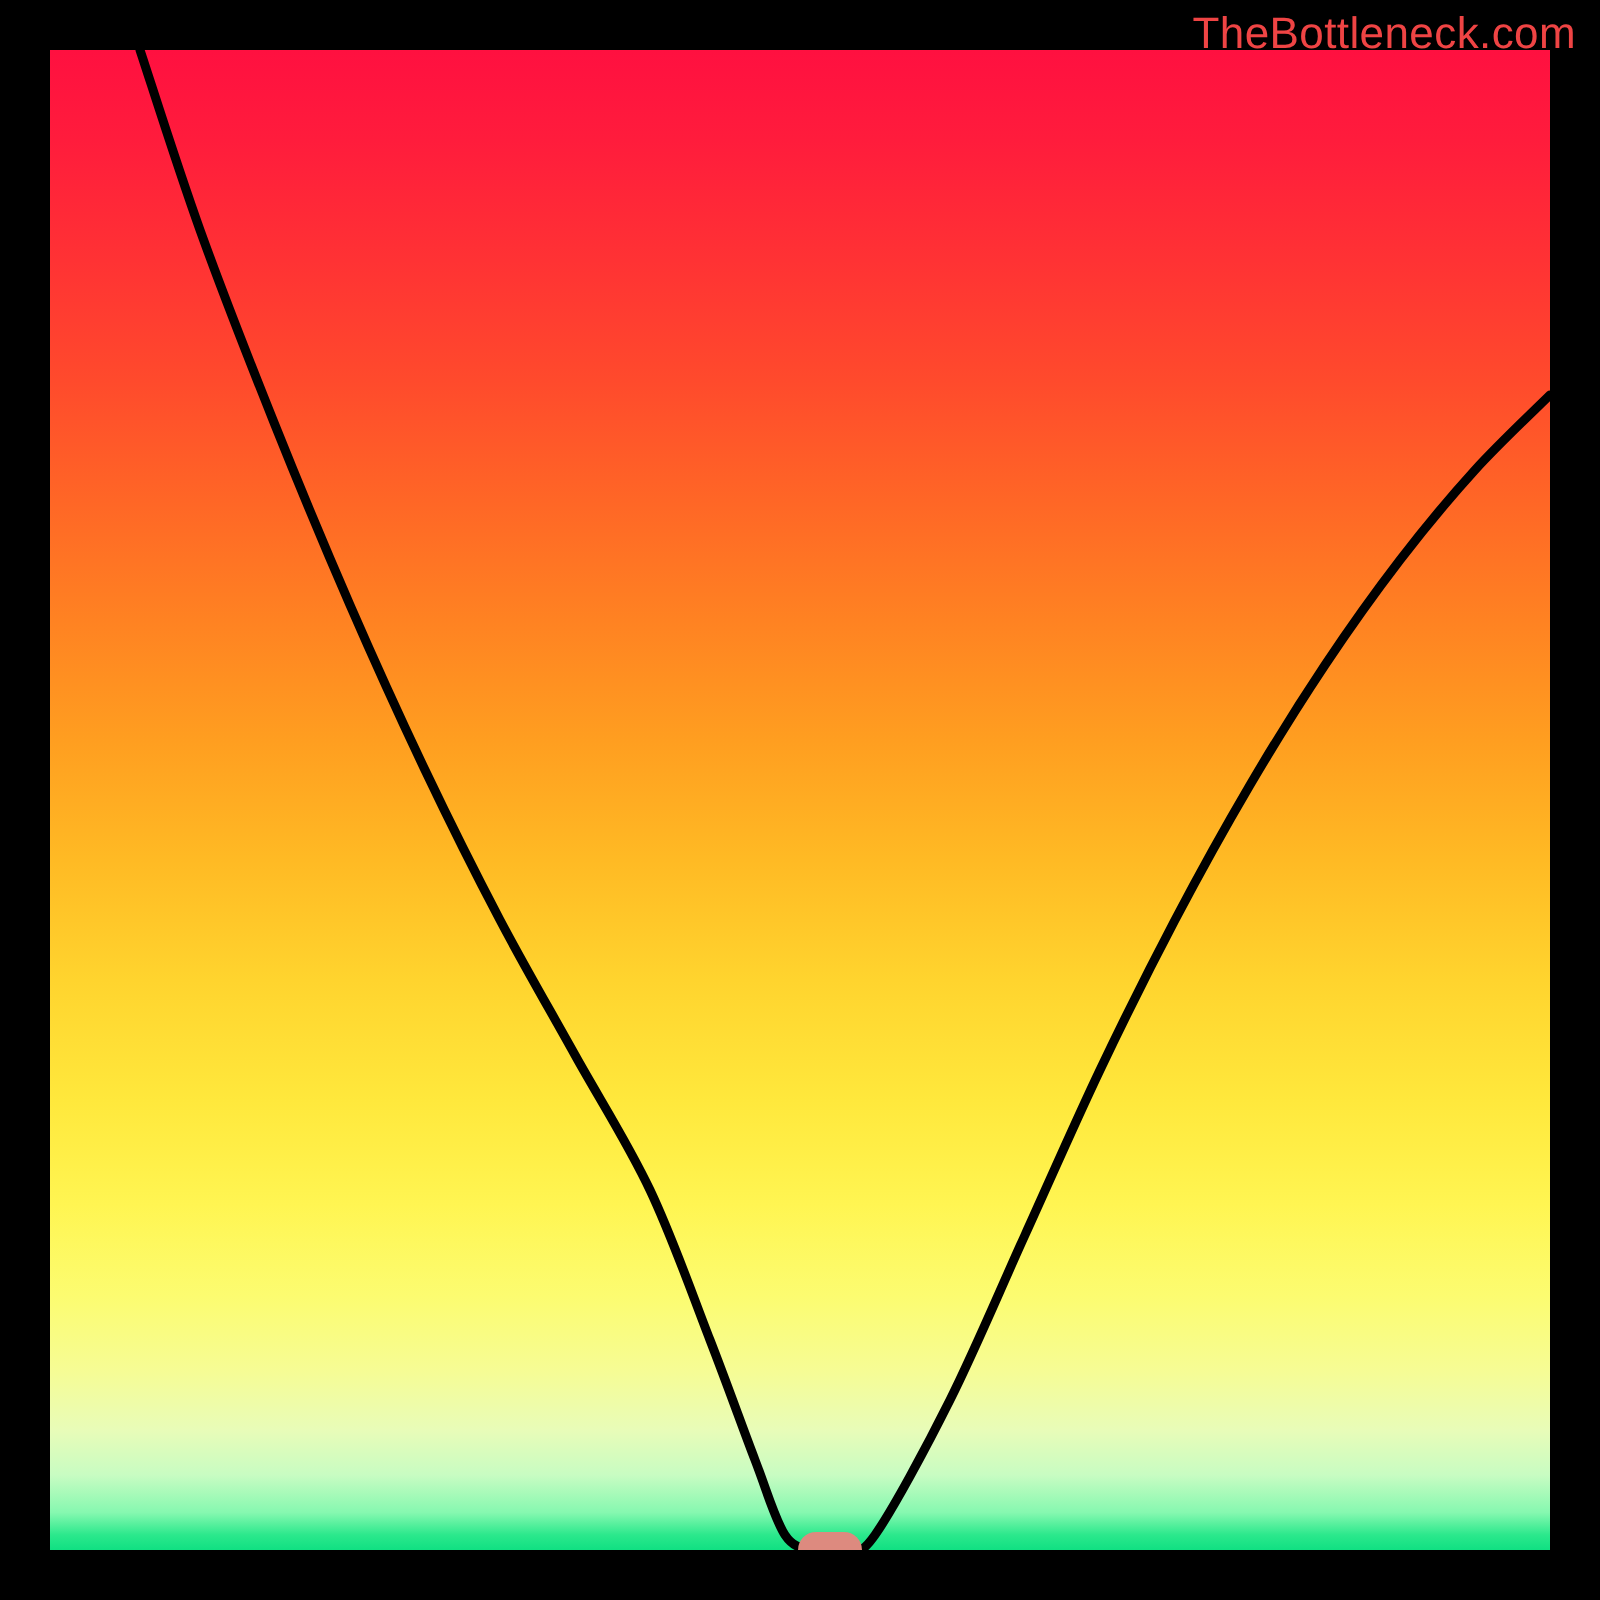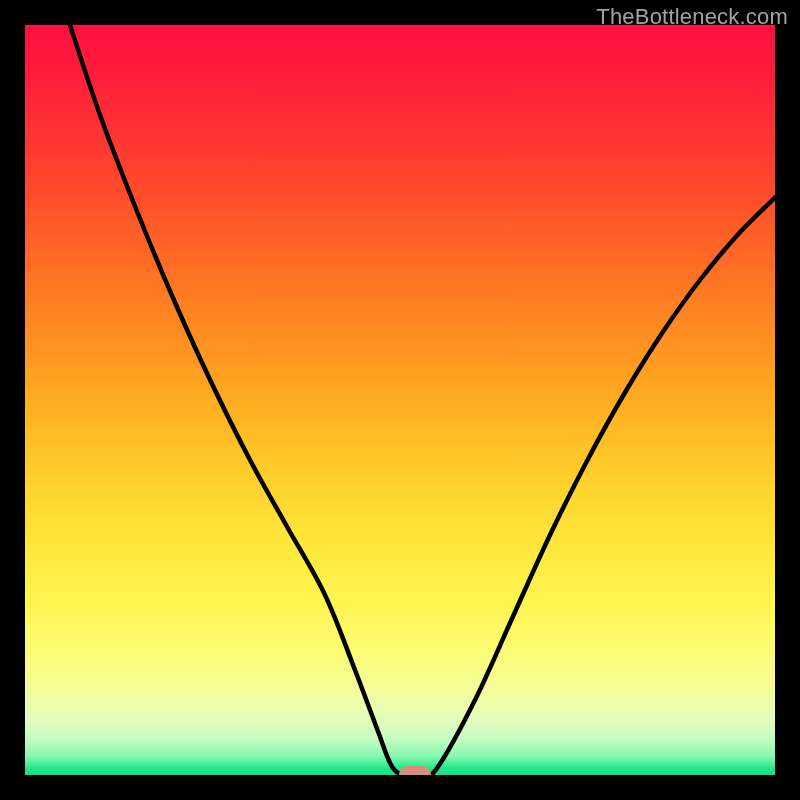--- a/index.html
+++ b/index.html
@@ -14,21 +14,21 @@
   .frame {
     position: relative;
     width: 800px;
     height: 800px;
     background: #000;
   }
   .attribution {
     position: absolute;
     top: 4px;
     right: 12px;
-    color: #a3a3a3;
+    color: #ef4444;
     font-size: 22px;
     font-weight: 500;
     letter-spacing: 0.2px;
     text-align: right;
     z-index: 5;
   }
   .plot-area {
     position: absolute;
     left: 25px;
     top: 25px;

